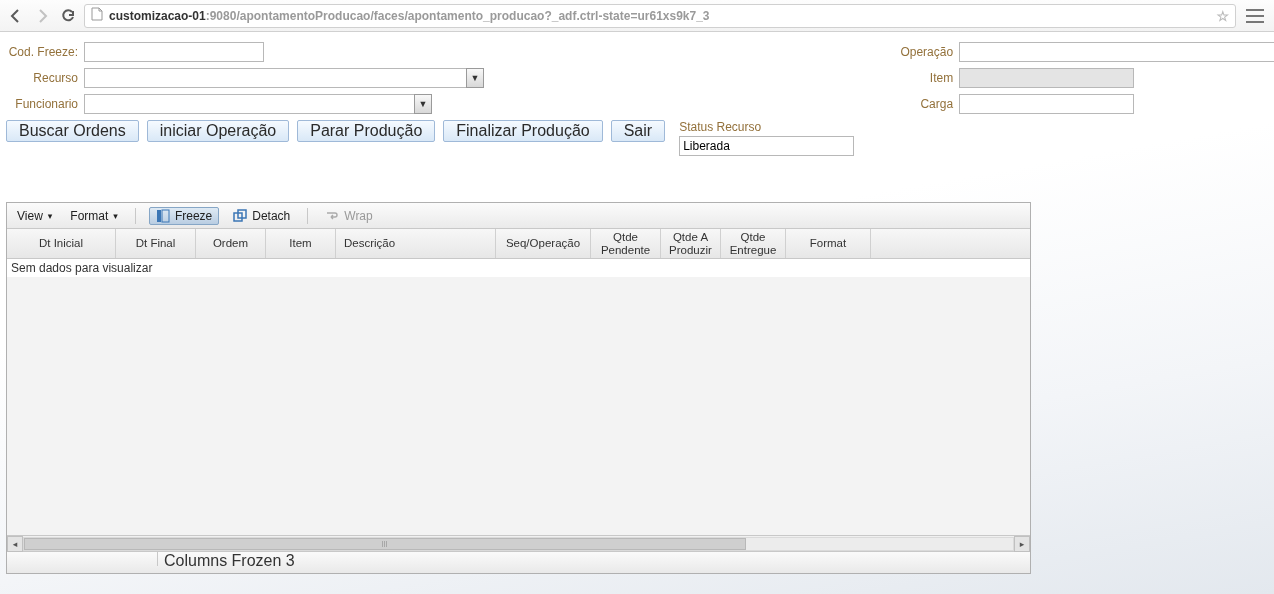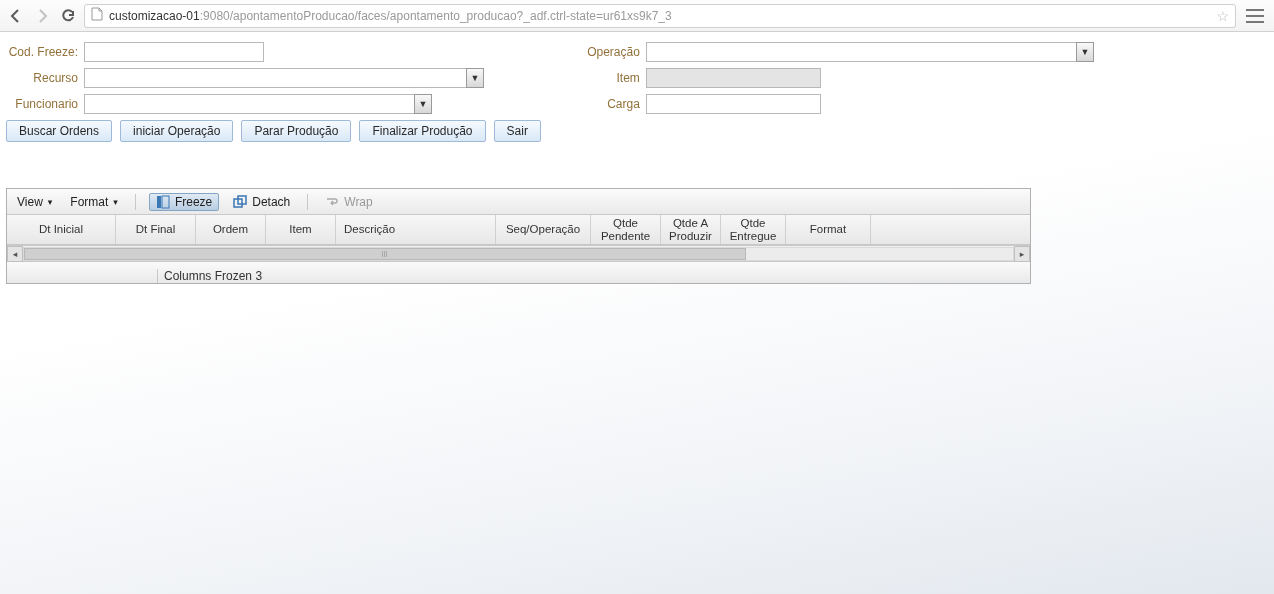--- a/index.html
+++ b/index.html
@@ -11,20 +11,21 @@
     color: #333;
   }
   .browser-chrome {
     height: 32px;
     background: linear-gradient(#fdfdfd, #f3f3f3);
     border-bottom: 1px solid #d0d0d0;
     display: flex;
     align-items: center;
     padding: 0 6px;
     gap: 6px;
+    font-weight: bold;
   }
   .nav-btn {
     width: 20px; height: 20px;
     display:flex;align-items:center;justify-content:center;
     color:#5a5a5a;
     cursor:pointer;
   }
   .nav-btn.disabled { color:#bbb; cursor:default;}
   .url-bar {
     flex:1;
@@ -78,21 +79,21 @@
     display:flex;align-items:center;justify-content:center;
     font-size:9px;color:#333;
     cursor:pointer;
   }
   .btn-row { display:flex; gap:8px; margin-top:4px;}
   .btn {
     border:1px solid #9fb9d8;
     background:linear-gradient(#f5faff,#d9e8f7);
     height:22px;
     padding:0 12px;
-    font-size:12px;
+    font-size:16px;
     color:#2a2a2a;
     cursor:pointer;
     border-radius:2px;
   }
   .status-block { margin-left:6px;}
   .status-lbl { color:#93713b; margin-bottom:2px;}
   .grey-line-spacer { height:36px;}
   .panel {
     margin-top:10px;
     border:1px solid #b0b0b0;
@@ -154,23 +155,23 @@
     width:16px;height:16px;background:#e4e4e4;border:1px solid #c0c0c0;
     display:flex;align-items:center;justify-content:center;font-size:9px;color:#555;
     cursor:pointer;
   }
   .hscroll .track { flex:1;height:14px;background:#ececec;position:relative;border:1px solid #dadada;}
   .hscroll .thumb { position:absolute;left:0;top:0;bottom:0;width:73%;background:#cfcfcf;border:1px solid #b8b8b8;}
   .hscroll .grip { position:absolute;left:50%;top:2px;bottom:2px;width:6px;transform:translateX(-50%);background:repeating-linear-gradient(90deg,#a8a8a8 0 1px,transparent 1px 2px);}
   .footer {
     height:22px;background:linear-gradient(#fafafa,#e9e9e9);
     border-top:1px solid #c8c8c8;
-    display:flex;align-items:flex-end;
+    display:flex;align-items:flex-start;
     padding-left:150px;
-    font-size:12px;color:#333;
+    font-size:16px;color:#333;
   }
   .footer .fsep { width:1px;height:14px;background:#c8c8c8;margin-right:6px;}
   .page-bg {
     position:fixed;right:0;bottom:0;top:32px;left:0;
     background:linear-gradient(170deg,#ffffff 40%,#f3f5f8 70%,#e3e8ee 100%);
     z-index:-1;
   }
 </style>
 </head>
 <body>
@@ -233,20 +234,24 @@
           <input class="inp" style="width: 330px;">
           <div class="sel-btn">▼</div>
         </div>
       </div>
       <div class="btn-row" style="margin-left:0;">
         <button class="btn">Buscar Ordens</button>
         <button class="btn">iniciar Operação</button>
         <button class="btn">Parar Produção</button>
         <button class="btn">Finalizar Produção</button>
         <button class="btn">Sair</button>
+        <div class="status-block">
+          <div class="status-lbl">Status Recurso</div>
+          <input class="inp" style="width: 175px;" value="Liberada">
+        </div>
       </div>
     </div>
 
     <div class="right-col">
       <div class="row">
         <div class="lbl lbl2">Operação</div>
         <div class="sel-wrap">
           <input class="inp" style="width: 430px;">
           <div class="sel-btn">▼</div>
         </div>
@@ -312,20 +317,23 @@
       <div class="th" style="width:70px">Item</div>
       <div class="th" style="width:160px;justify-content:flex-start;padding-left:8px">Descrição</div>
       <div class="th" style="width:95px">Seq/Operação</div>
       <div class="th" style="width:70px">Qtde Pendente</div>
       <div class="th" style="width:60px">Qtde A Produzir</div>
       <div class="th" style="width:65px">Qtde Entregue</div>
       <div class="th" style="width:85px">Format</div>
       <div class="th" style="flex:1;border-right:none"></div>
     </div>
 
+    <div class="table-body">
+      <div class="nodata">Sem dados para visualizar</div>
+    </div>
 
     <div class="hscroll">
       <div class="arrow">◂</div>
       <div class="track">
         <div class="thumb">
           <div class="grip"></div>
         </div>
       </div>
       <div class="arrow">▸</div>
     </div>

